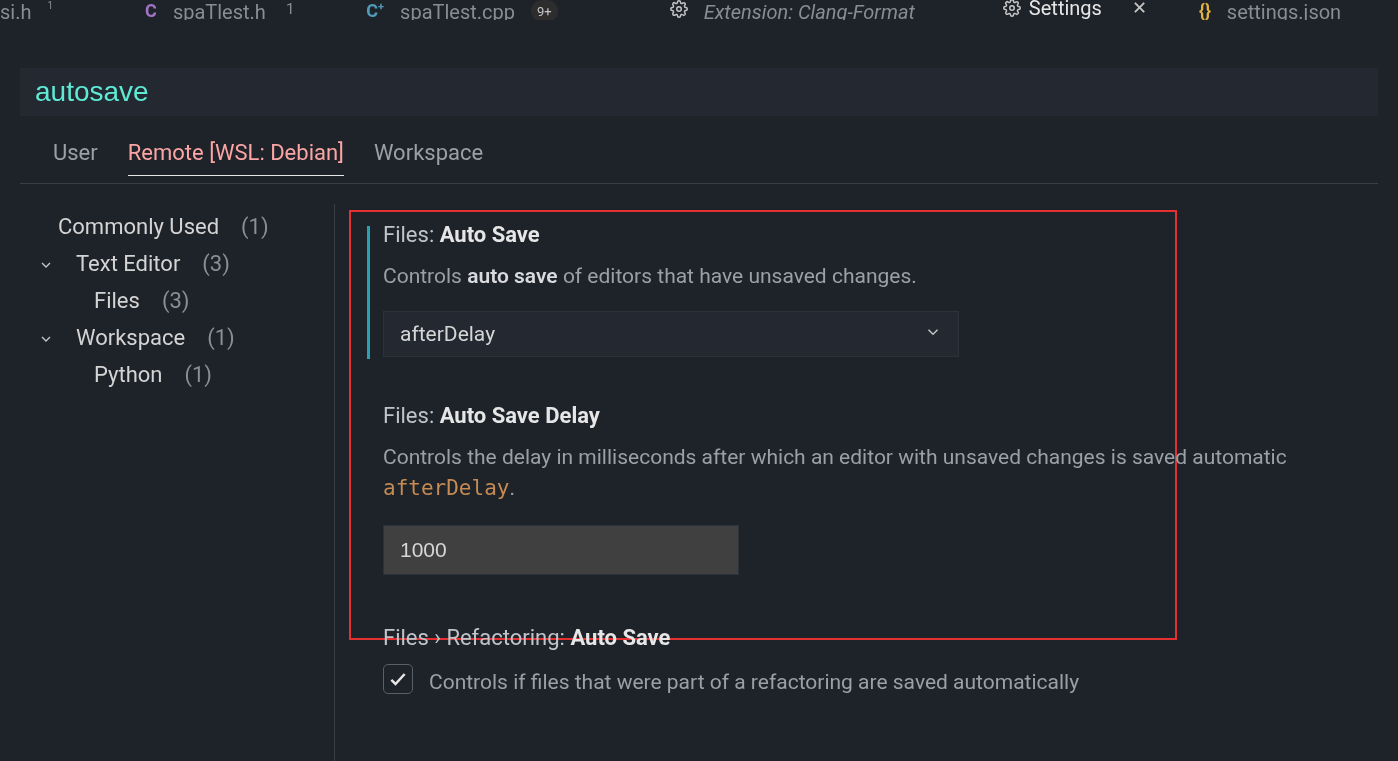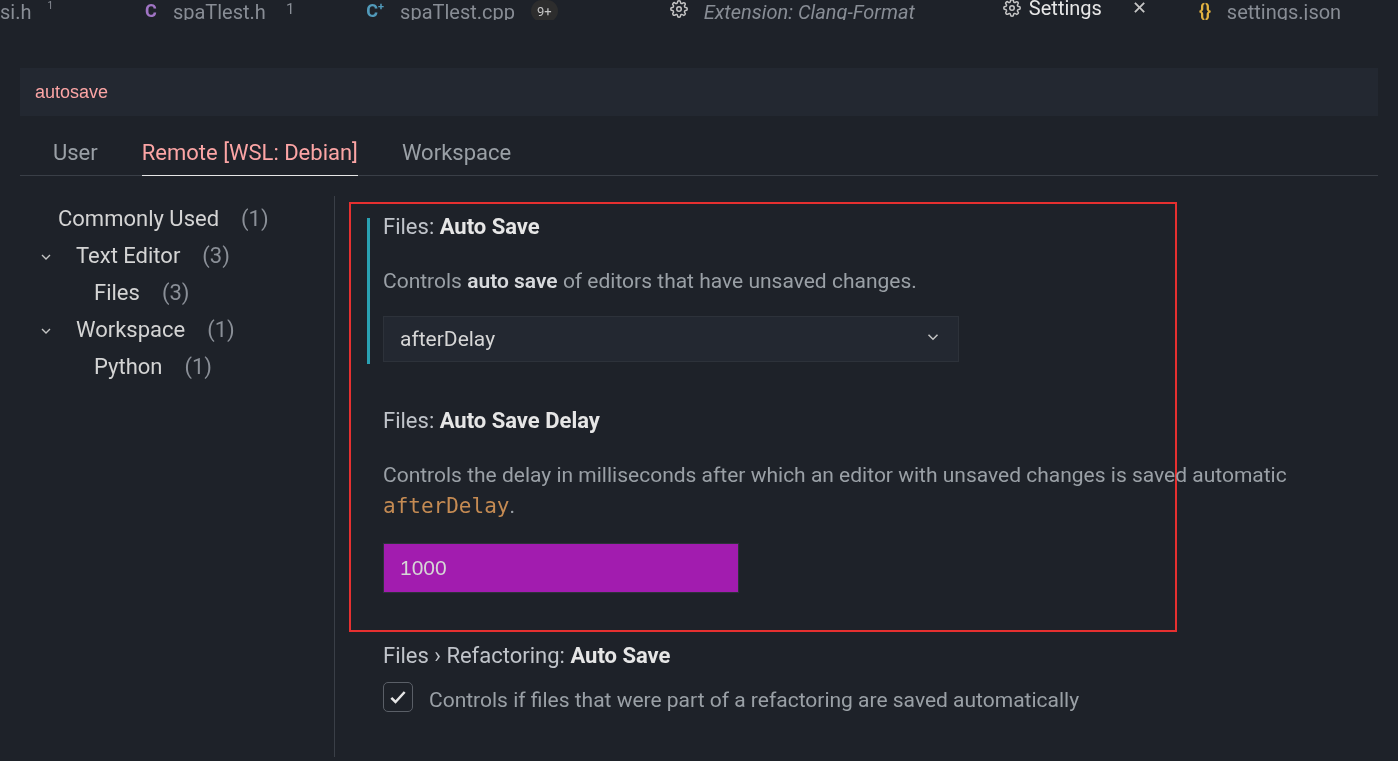--- a/index.html
+++ b/index.html
@@ -61,29 +61,29 @@
       border: 1px solid #232831;
       height: 48px;
       display: flex; align-items: center;
       padding: 0 14px;
     }
     .search-input {
       width: 100%;
       background: transparent;
       border: none;
       outline: none;
-      color: #fca5a5;
-      font-size: 18px;
+      color: #5eead4;
+      font-size: 28px;
     }
     
     .scope-tabs {
       display: flex;
       align-items: flex-end;
-      gap: 44px;
-      padding: 24px 0 0 33px;
+      gap: 30px;
+      padding: 24px 0 8px 33px;
       border-bottom: 1px solid #3a3f47;
       margin: 0 20px;
     }
     .scope-tab {
       font-size: 22px;
       color: #9aa0a6;
       padding-bottom: 10px;
       cursor: pointer;
     }
     .scope-tab.active {
@@ -149,21 +149,21 @@
       background: #2aa1b3;
     }
     .setting-title {
       font-size: 22px;
       color: #c0c4ca;
     }
     .setting-title .strong { color: #e6e6e6; font-weight: 700; }
     .setting-desc {
       font-size: 21px;
       color: #9aa0a6;
-      margin-top: 27px;
+      margin-top: 14px;
       line-height: 1.45;
     }
     .setting-desc .code {
       color: #c58b53;
       font-family: "Consolas", monospace;
     }
     .setting-desc .kw { color: #d8dadd; font-weight: 600; }
     .select {
       margin-top: 20px;
       width: 576px;
@@ -176,21 +176,21 @@
       padding: 0 16px;
       color: #d6d6d6;
       font-size: 21px;
       cursor: pointer;
     }
     .select .caret { color: #c5c5c5; }
     .numinput {
       margin-top: 22px;
       width: 356px;
       height: 50px;
-      background: #a21caf;
+      background: #404040;
       border: 1px solid #2d323a;
       color: #d6d6d6;
       font-size: 21px;
       padding: 0 16px;
       outline: none;
     }
     .check-row {
       display: flex;
       align-items: flex-end;
       gap: 16px;

